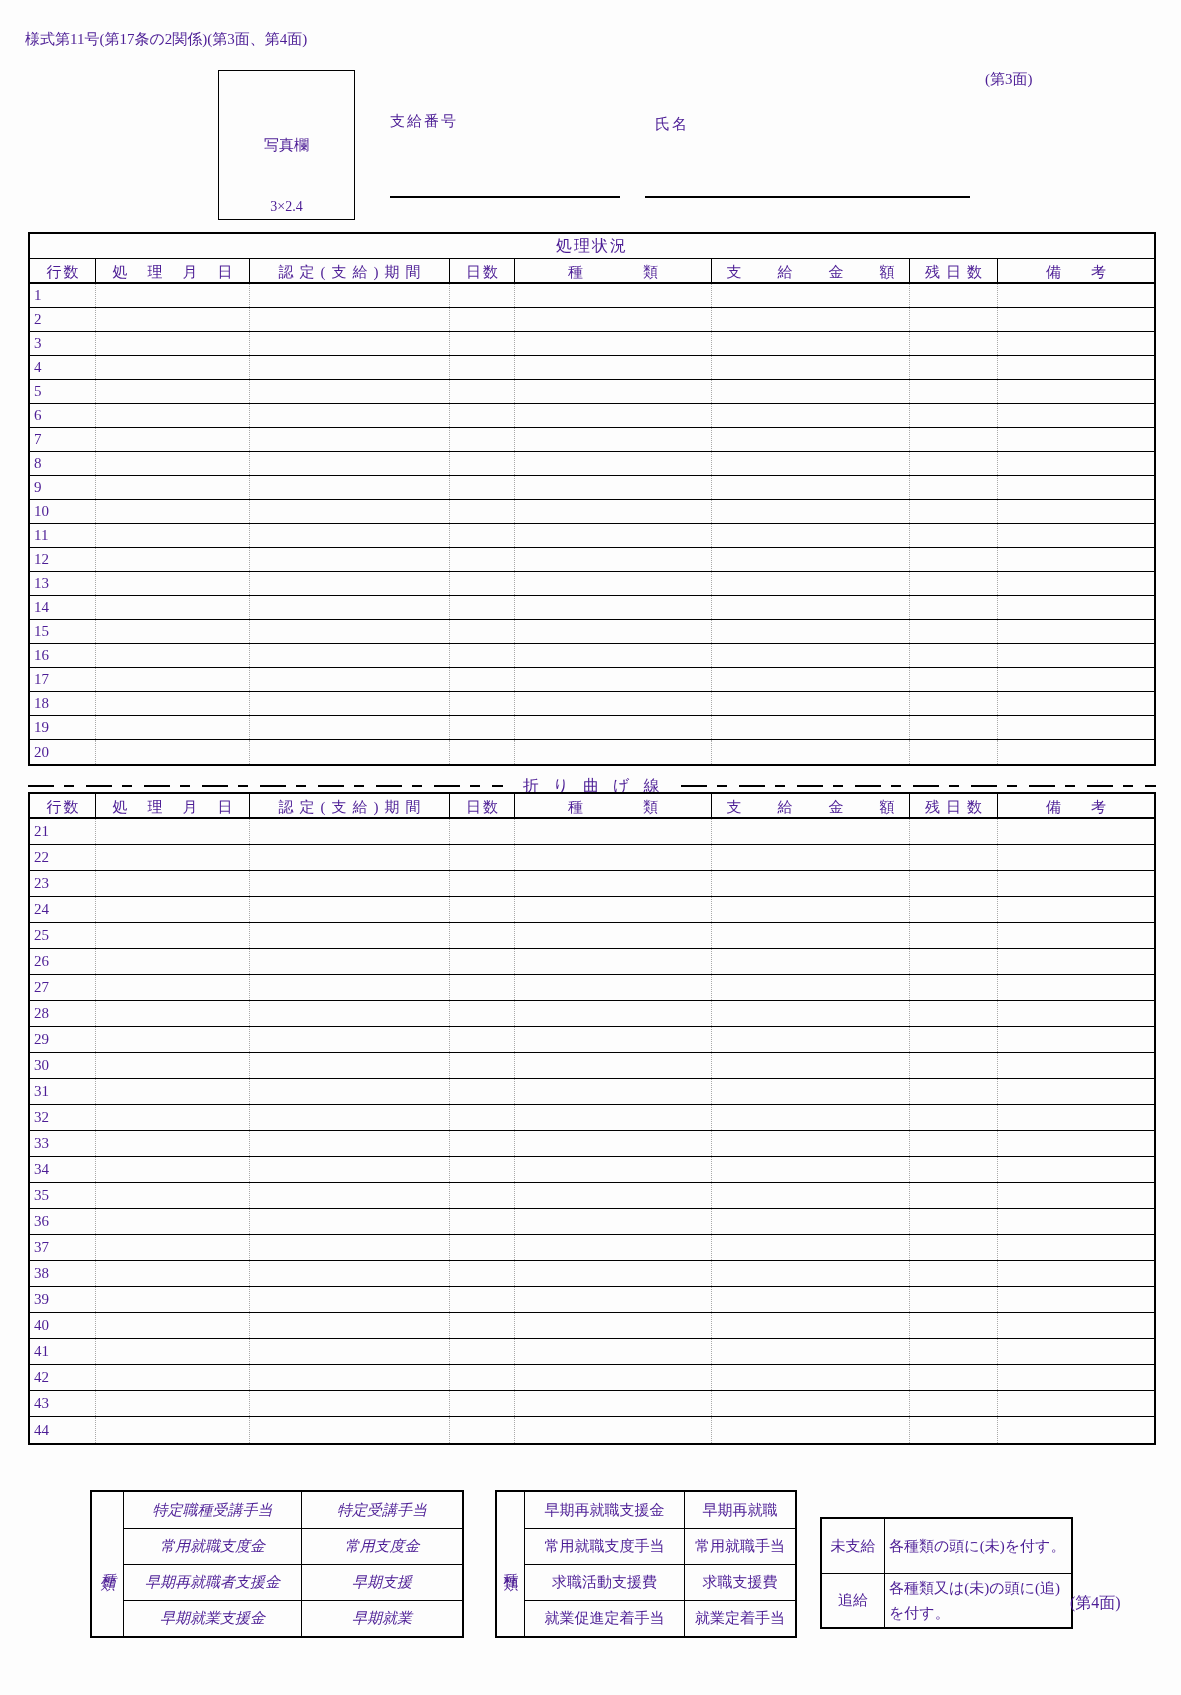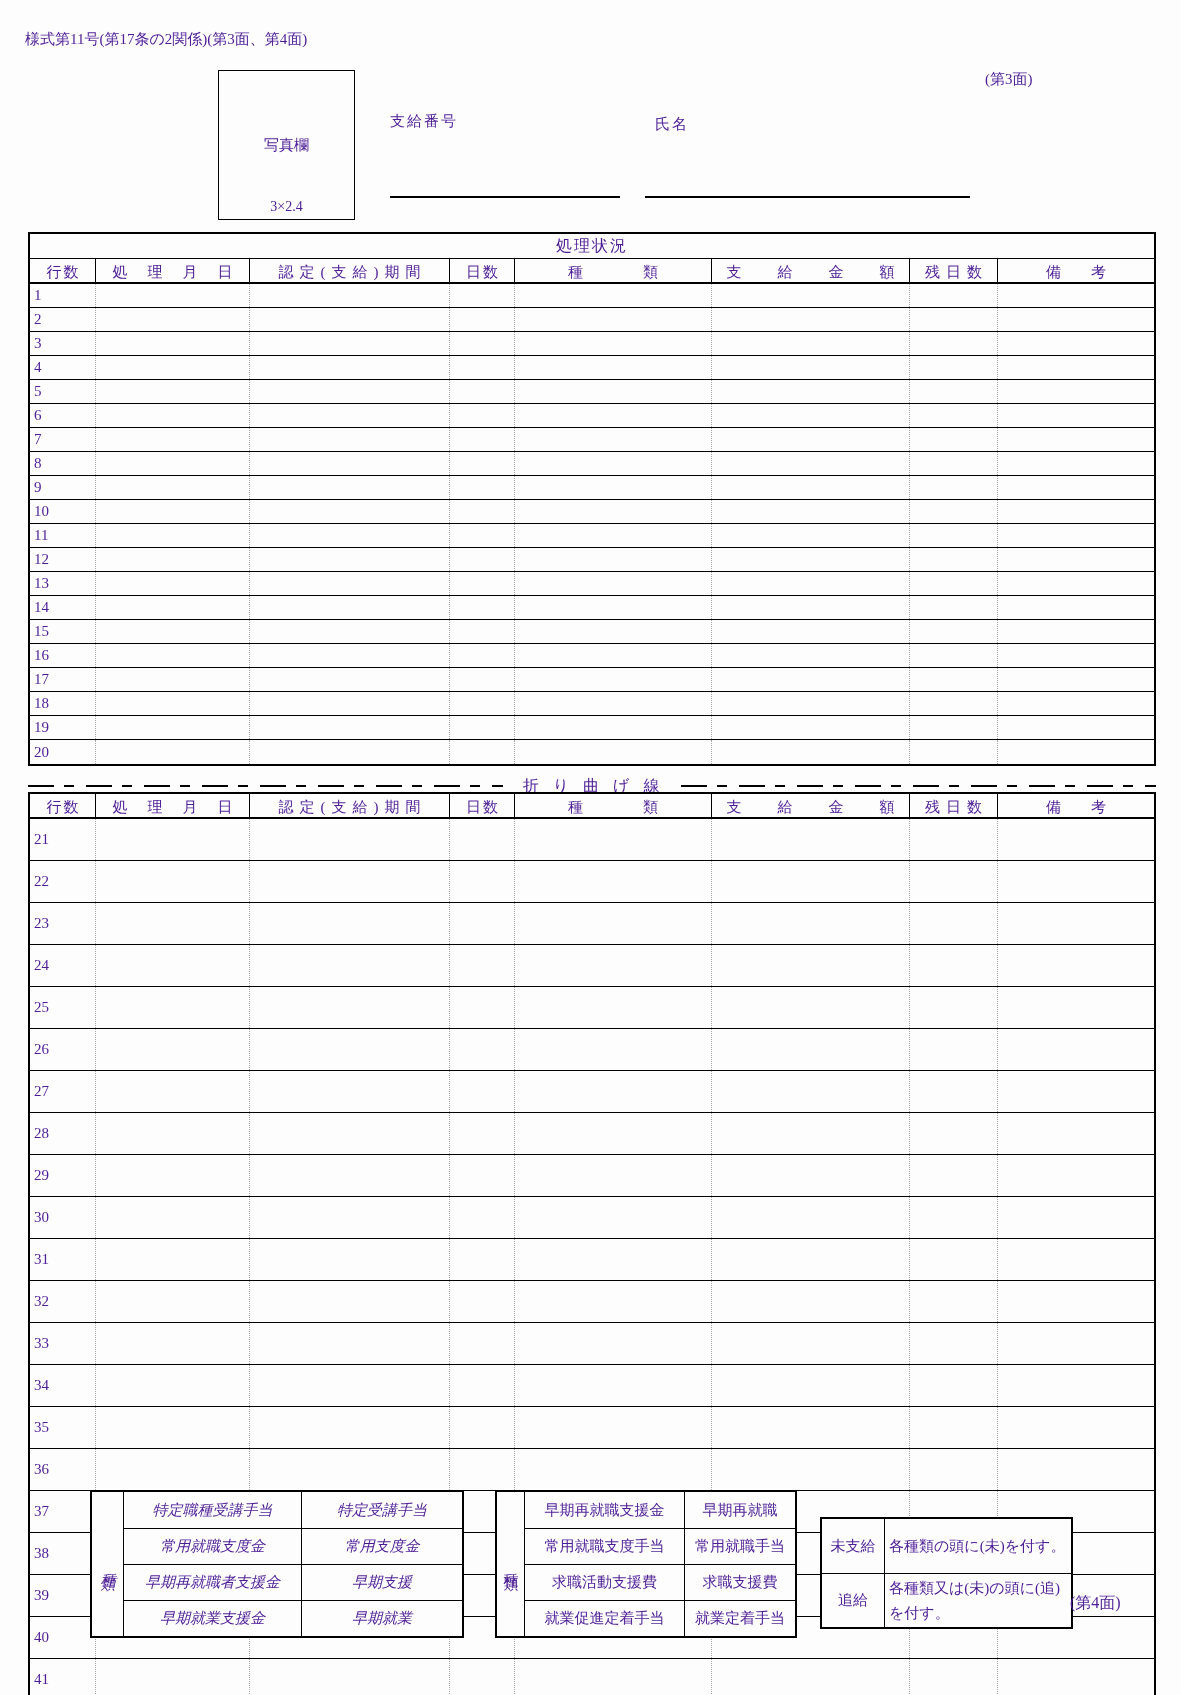--- a/index.html
+++ b/index.html
@@ -48,21 +48,21 @@
   }
   .hcell {
     display: flex; align-items: flex-end; justify-content: center;
     font-size: 15px; border-left: 1px solid #000; overflow: hidden; white-space: nowrap;
   }
   .hcell:first-child { border-left: none; }
   .prow {
     display: grid; grid-template-columns: var(--pcols);
     height: 24px; border-bottom: 1px solid #000;
   }
-  #table2 .prow { height: 42px; }
+  #table2 .prow { height: 26px; }
   .t-body .prow:last-child { border-bottom: none; }
   .pcell {
     border-left: 1px dotted #a9a9a9;
     display: flex; align-items: center;
     font-size: 15px; padding-left: 4px;
   }
   .pcell:first-child { border-left: none; }
 
   .fold {
     position: absolute; left: 28px; top: 766px; width: 1128px; height: 40px;

